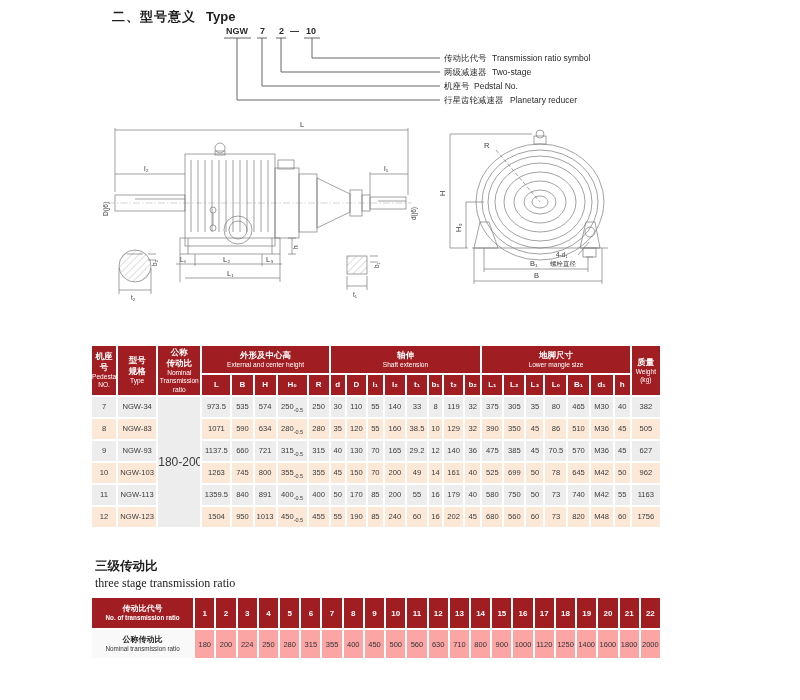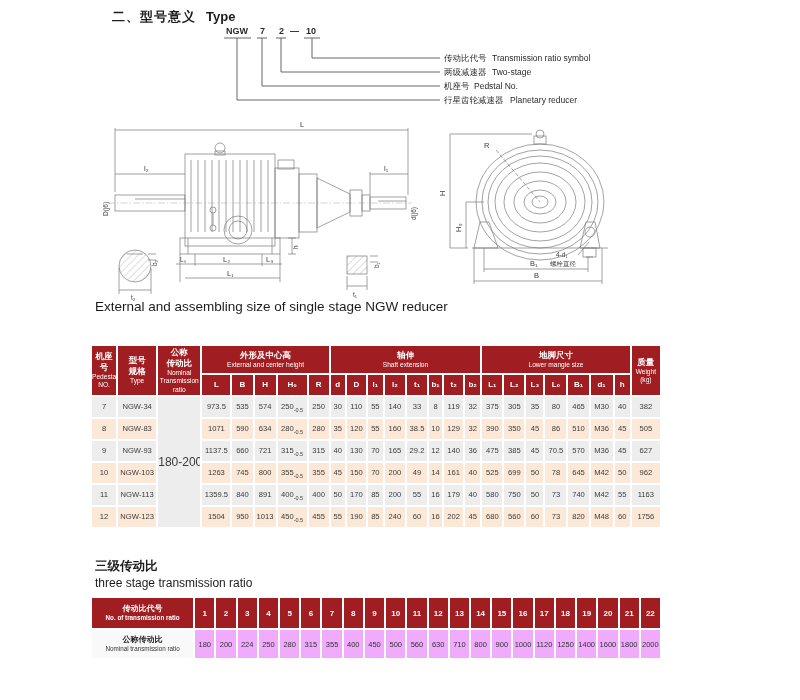--- a/index.html
+++ b/index.html
@@ -4,21 +4,21 @@
 <style>
   html,body{margin:0;padding:0;background:#fff;}
   .page{position:relative;width:800px;height:700px;background:#ffffff;overflow:hidden;
         font-family:"Liberation Sans","DejaVu Sans",sans-serif;color:#222;}
   .abs{position:absolute;}
 
   
   .main-heading{left:112px;top:8px;font-size:13px;font-weight:bold;color:#1c1c1c;letter-spacing:1px;}
   .main-heading .en{margin-left:10px;letter-spacing:0;}
   .sec-title{left:95px;top:298px;}
-  .sec-title2{left:95px;top:558px;}
+  .sec-title2{left:95px;top:558px;font-family:Liberation Serif, serif;}
   .sec-cn{font-size:13.5px;font-weight:bold;color:#1c1c1c;line-height:1.35;}
   .sec-en{font-size:13.5px;color:#1c1c1c;line-height:1.35;}
 
   
   svg text{fill:#3c3c3c;}
   .dimtxt{font-size:7.5px;}
   .dimtxt-sm{font-size:6.5px;}
   .codetxt{font-size:9px;font-weight:bold;fill:#2a2a2a;}
   .lbltxt{font-size:8.5px;fill:#2a2a2a;}
 
@@ -31,21 +31,21 @@
   .main-table td{font-size:7.6px;color:#3a3a3a;text-align:center;vertical-align:middle;
                  white-space:nowrap;height:20px;padding:0;overflow:hidden;}
   tr.row-gray td{background:#ededed;}
   tr.row-peach td{background:#fce8d6;}
   td.ratio-cell{background:#ededed;font-size:12px;}
   .main-table sub{font-size:5.5px;}
 
   
   .ratio-table{left:90px;top:596px;border-collapse:separate;border-spacing:2px;table-layout:fixed;width:572px;}
   .ratio-table th{background:#a01d21;color:#fff;text-align:center;vertical-align:middle;height:30px;padding:0;font-size:8px;font-weight:bold;}
-  .ratio-table td{background:#f0abfc;color:#333;text-align:center;vertical-align:middle;height:28px;padding:0;font-size:7.5px;white-space:nowrap;}
+  .ratio-table td{background:#fca5a5;color:#333;text-align:center;vertical-align:middle;height:28px;padding:0;font-size:7.5px;white-space:nowrap;}
   .ratio-table td.rt-label{background:#f9f9f9;color:#222;}
   .rt-cn{font-size:8px;font-weight:bold;line-height:1.3;}
   .rt-en{font-size:6.3px;line-height:1.2;}
   .rt-en-dark{font-size:6.3px;line-height:1.2;color:#333;}
 </style>
 </head>
 <body>
 
 <div class="page">
 
@@ -214,21 +214,20 @@
     <text class="dimtxt" x="56" y="26">R</text>
     <text class="dimtxt" x="17" y="74" transform="rotate(-90 17 74)">H</text>
     <text class="dimtxt" x="33" y="110" transform="rotate(-90 33 110)">H₀</text>
     <text class="dimtxt-sm" x="128" y="135">4-d₁</text>
     <text class="dimtxt-sm" x="122" y="144">螺栓直径</text>
     <text class="dimtxt" x="102" y="144">B₁</text>
     <text class="dimtxt" x="106" y="156">B</text>
   </svg>
 
   <div class="abs sec-title">
-    <div class="sec-en">External and assembling size of single stage NGW reducer</div>
   </div>
 
   <table class="abs main-table">
     <colgroup>
       <col style="width:24px">
         <col style="width:38px">
         <col style="width:42px">
       <col style="width:28px">
         <col style="width:20px">
         <col style="width:21px">

